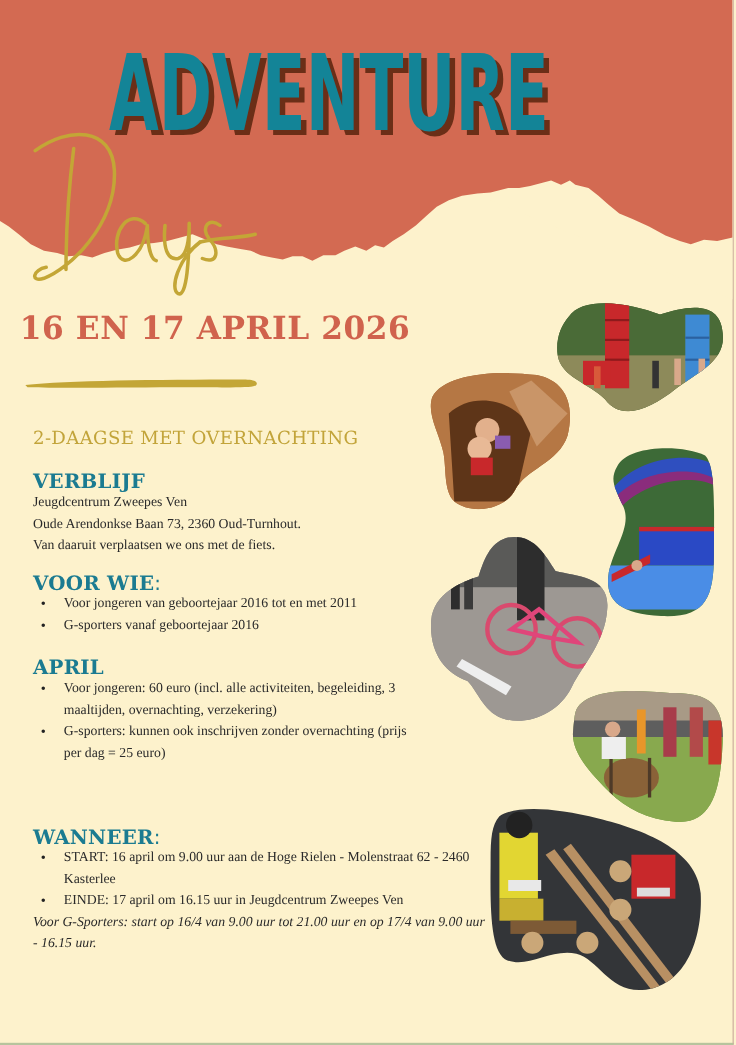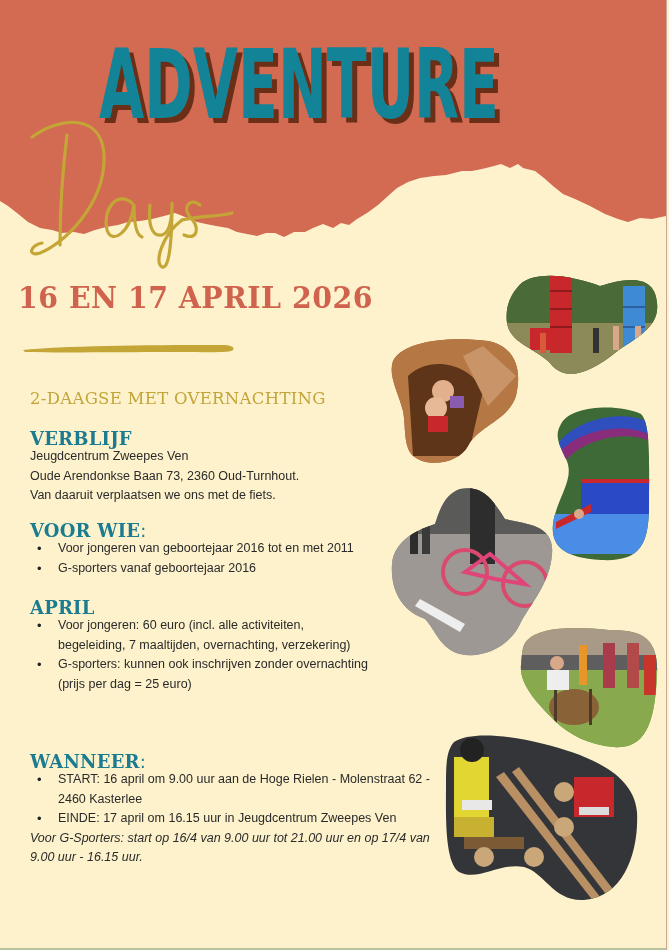--- a/index.html
+++ b/index.html
@@ -46,21 +46,21 @@
       font-weight: normal; font-size: 16.5px; letter-spacing: 0.3px;
       color: #c2a43a; white-space: nowrap;
     }
     .section { position: absolute; left: 30px; width: 420px; }
     .section-title {
       font-family: "DejaVu Serif", serif;
       font-weight: bold; font-size: 18px; color: #1b7b91;
       line-height: 17px; letter-spacing: 0.2px;
     }
     .body-text {
-      font-family: Liberation Sans, sans-serif;
+      font-family: Liberation Serif, serif;
       font-size: 12.5px; color: #2a2a2a; line-height: 19.5px;
     }
     .italic { font-style: italic; }
     ul.bullets { margin: 0; padding: 0; list-style: none; }
     ul.bullets li {
       position: relative; padding-left: 28px;
     }
     ul.bullets li::before {
       content: "\2022"; position: absolute; left: 7px; top: 0;
       font-size: 13px; color: #222;
@@ -119,21 +119,21 @@
     <div class="section-title"><span>VOOR WIE</span><span style="font-family:'DejaVu Sans',sans-serif;font-weight:normal;">:</span></div>
     <ul class="bullets body-text">
       <li>Voor jongeren van geboortejaar 2016 tot en met 2011</li>
       <li>G-sporters vanaf geboortejaar 2016</li>
     </ul>
   </div>
 
   <div class="section" style="top: 599px; width: 340px;">
     <div class="section-title">APRIL</div>
     <ul class="bullets body-text">
-      <li>Voor jongeren: 60 euro (incl. alle activiteiten, begeleiding, 7 maaltijden, overnachting, verzekering)</li>
+      <li>Voor jongeren: 60 euro (incl. alle activiteiten, begeleiding, 3 maaltijden, overnachting, verzekering)</li>
       <li>G-sporters: kunnen ook inschrijven zonder overnachting (prijs per dag = 25 euro)</li>
     </ul>
   </div>
 
   <div class="section" style="top: 753px; width: 415px;">
     <div class="section-title"><span>WANNEER</span><span style="font-family:'DejaVu Sans',sans-serif;font-weight:normal;">:</span></div>
     <ul class="bullets body-text">
       <li>START: 16 april om 9.00 uur aan de Hoge Rielen - Molenstraat 62 -  2460 Kasterlee</li>
       <li>EINDE: 17 april om 16.15 uur in Jeugdcentrum Zweepes Ven</li>
     </ul>

